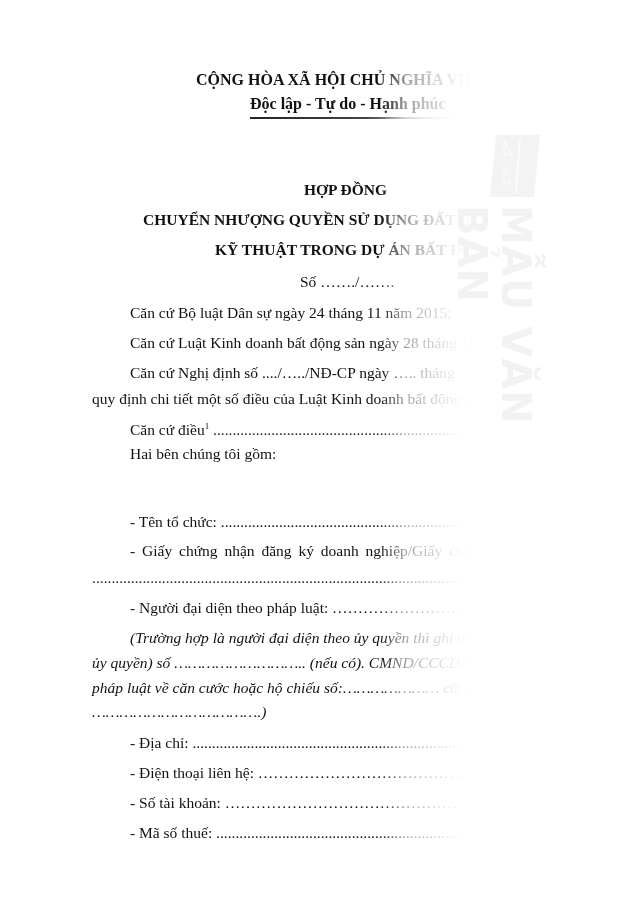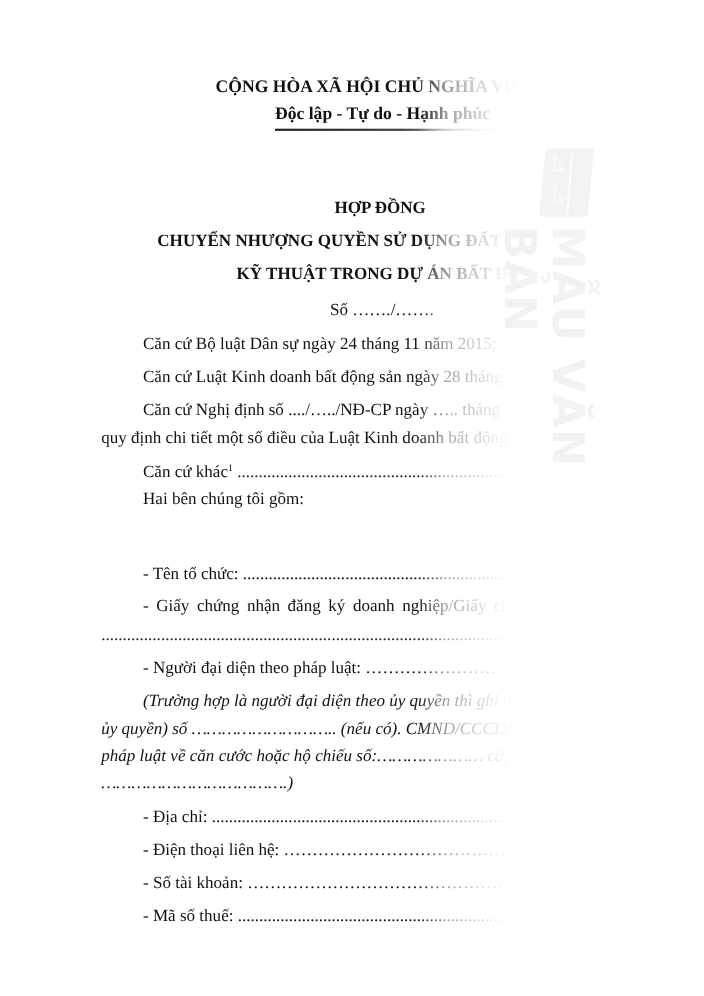--- a/index.html
+++ b/index.html
@@ -45,21 +45,21 @@
   <div class="line b" style="left:304px;top:180px;font-size:15.5px;">HỢP ĐỒNG</div>
   <div class="line b" style="left:143px;top:210px;font-size:15.5px;">CHUYỂN NHƯỢNG QUYỀN SỬ DỤNG ĐẤT ĐÃ CÓ HẠ TẦNG</div>
   <div class="line b" style="left:215px;top:240px;font-size:15.5px;">KỸ THUẬT TRONG DỰ ÁN BẤT ĐỘNG SẢN</div>
   <div class="line" style="left:300px;top:272px;">Số ……./…….</div>
 
   <div class="line" style="left:130px;top:303px;">Căn cứ Bộ luật Dân sự ngày 24 tháng 11 năm 2015;</div>
   <div class="line" style="left:130px;top:333px;">Căn cứ Luật Kinh doanh bất động sản ngày 28 tháng 11 năm 2023;</div>
   <div class="line" style="left:130px;top:363px;">Căn cứ Nghị định số ..../…../NĐ-CP ngày ….. tháng ….. năm ….. của Chính phủ</div>
   <div class="line" style="left:92px;top:389px;">quy định chi tiết một số điều của Luật Kinh doanh bất động sản;</div>
   <div class="line" style="left:130px;top:420px;">
-    <span>Căn cứ khác</span><sup>1</sup>
+    <span>Căn cứ điều</span><sup>1</sup>
     <span class="dots">..........................................................................................................</span>
   </div>
   <div class="line" style="left:130px;top:444px;text-align:right;">Hai bên chúng tôi gồm:</div>
 
 
   <div class="line" style="left:130px;top:512px;">- Tên tổ chức: ..........................................................................................................</div>
   <div class="line" style="left:130px;top:541px;word-spacing:3px;">- Giấy chứng nhận đăng ký doanh nghiệp/Giấy chứng nhận đầu tư</div>
   <div class="line dots" style="left:92px;top:568px;">...........................................................................................................................................................</div>
   <div class="line" style="left:130px;top:598px;">- Người đại diện theo pháp luật: ……………………………………………</div>
 

